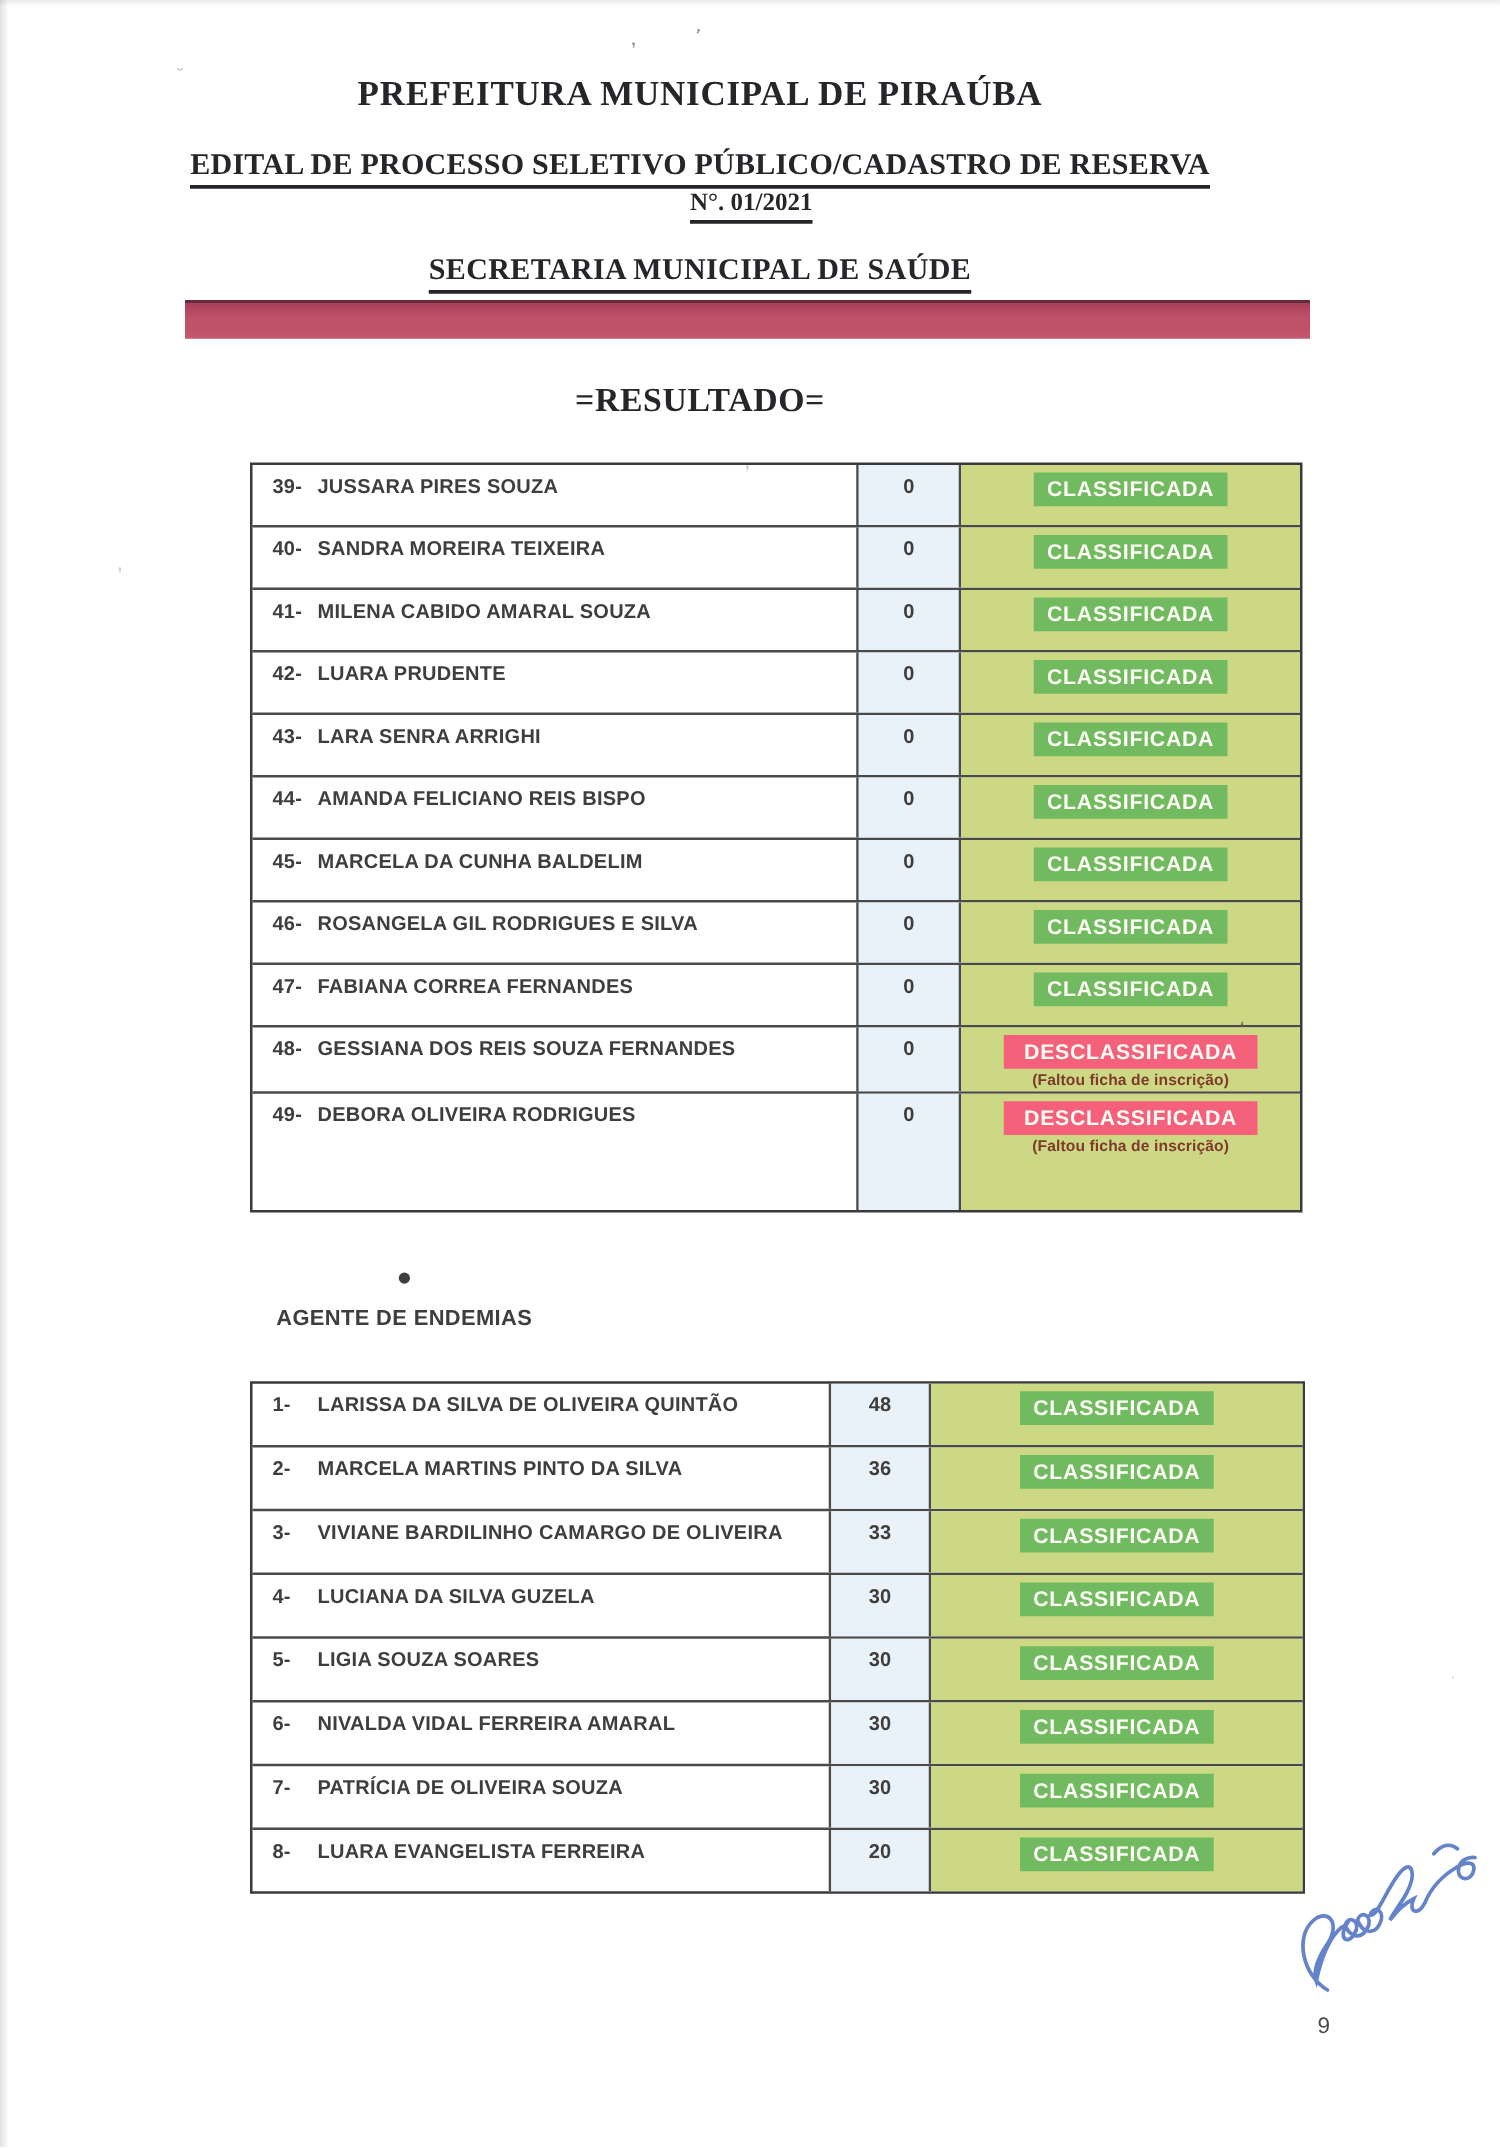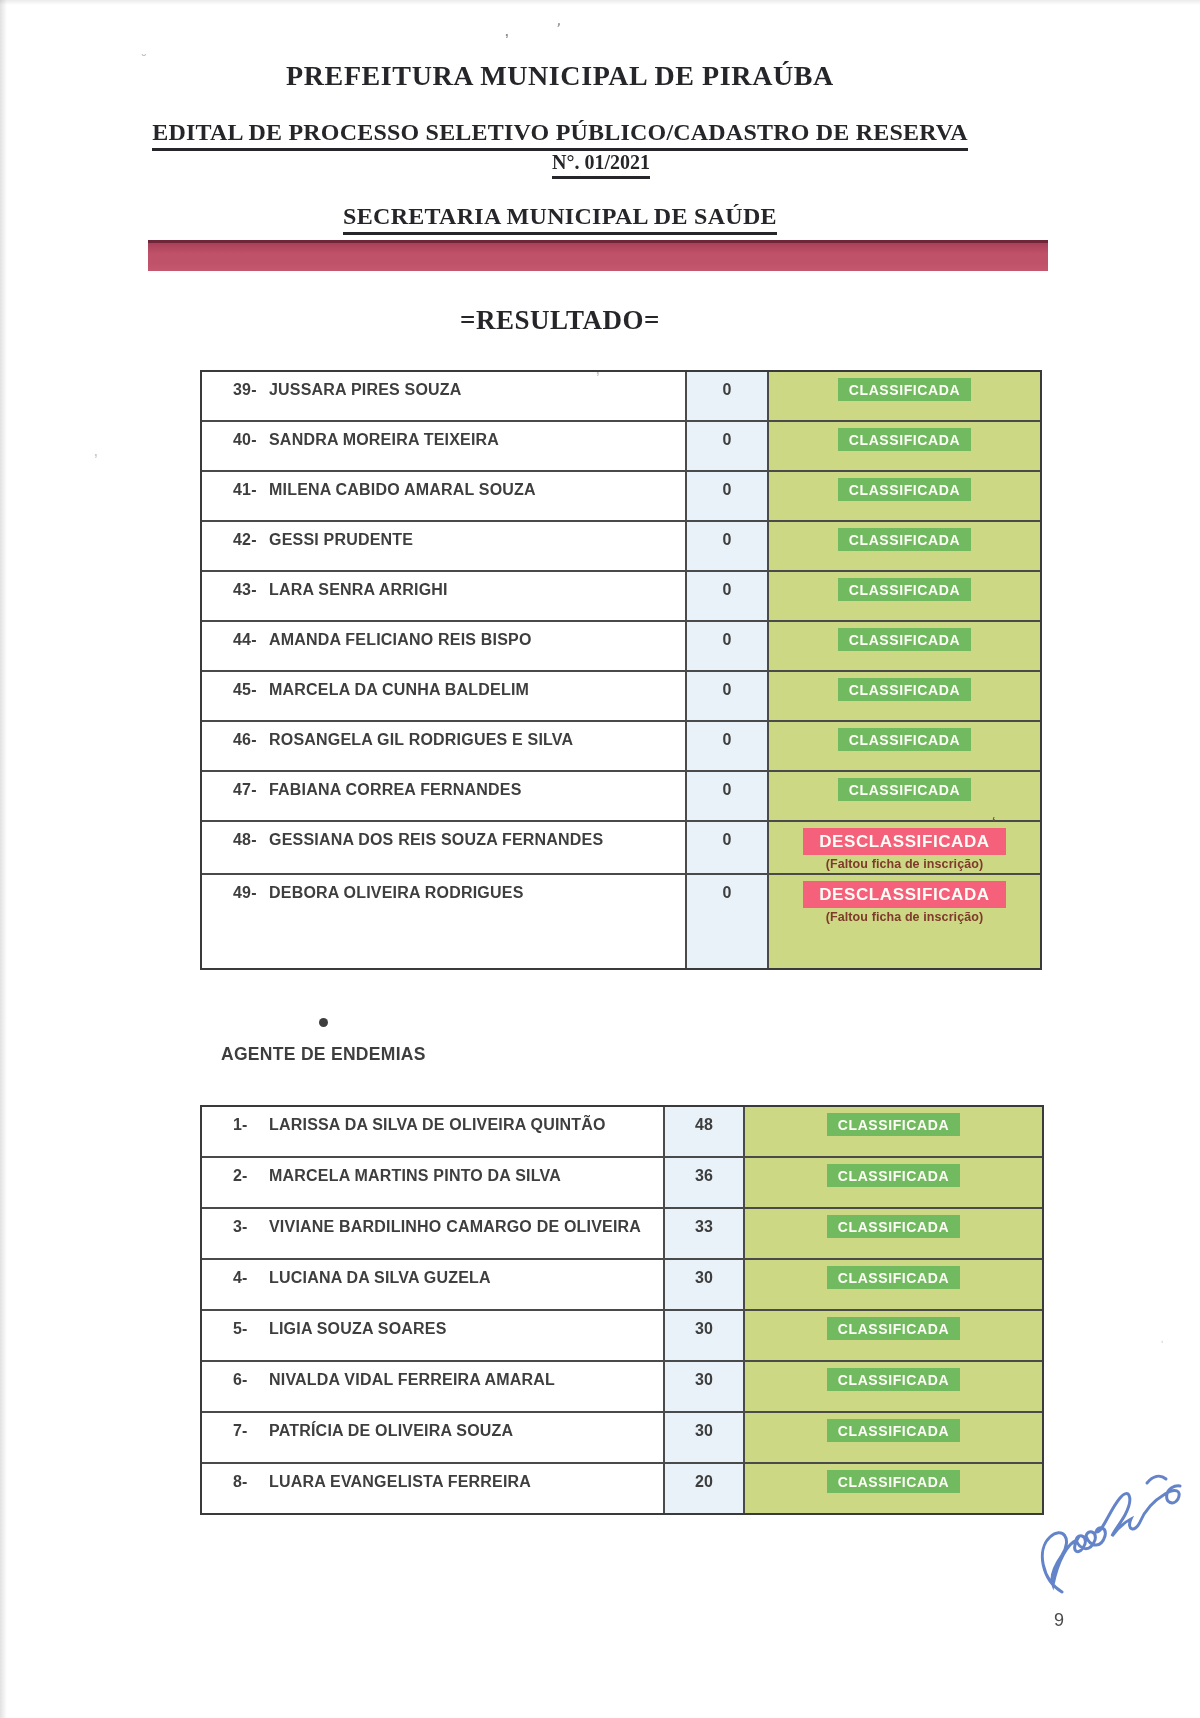--- a/index.html
+++ b/index.html
@@ -38,36 +38,36 @@
   .result-heading{position:absolute;left:0;top:305px;width:1120px;text-align:center;
     font-family:"Liberation Serif",serif;font-weight:bold;font-size:27px;color:var(--serif-ink);letter-spacing:.5px;}
 
   
   .tbl{position:absolute;border:2px solid #3a3a3a;background:#fff;}
   .t1{left:200px;top:370px;width:838px;}
   .t2{left:200px;top:1105px;width:840px;}
   .row{display:flex;align-items:stretch;}
   .row + .row{border-top:2px solid var(--border-dark);}
   .cell{box-sizing:border-box;}
-  .c1{padding:9px 6px 4px 31px;color:var(--ink);font-weight:bold;font-size:16px;
+  .c1{padding:9px 6px 4px 16px;color:var(--ink);font-weight:bold;font-size:16px;
       letter-spacing:.2px;border-right:2px solid var(--border-dark);}
   .t1 .c1{width:485px;}
   .t2 .c1{width:463px;}
   .num{display:inline-block;width:36px;}
   .c2{width:82px;background:var(--total-blue);border-right:2px solid var(--border-dark);
       text-align:center;padding-top:9px;color:var(--ink);font-weight:bold;font-size:16px;}
   .t2 .c2{width:80px;}
   .c3{flex:1;background:var(--status-green);text-align:center;padding-top:6px;}
   .t1 .row{min-height:48px;}
   .t1 .row:nth-child(10){min-height:51px;}
   .t1 .row:nth-child(11){min-height:93px;}
   .t2 .row{min-height:49px;}
 
   .badge{display:inline-block;background:var(--badge-green);color:#fdfdf6;
-    font-weight:bold;font-size:14px;letter-spacing:.6px;padding:4px 11px 3px;line-height:1.15;}
+    font-weight:bold;font-size:17px;letter-spacing:.6px;padding:4px 11px 3px;line-height:1.15;}
   .badge.bad{background:var(--badge-pink);font-size:17px;padding:4px 16px 3px;}
   .note{font-size:12.5px;font-weight:bold;color:var(--note-brown);margin-top:2px;letter-spacing:.1px;}
 
   
   .thead{display:flex;border-bottom:2px solid var(--border-dark);}
   .thead .hc{box-sizing:border-box;background:var(--header-peach);min-height:50px;
     text-align:center;padding-top:11px;font-weight:bold;font-size:16px;color:#4c4742;letter-spacing:.4px;}
   .thead .h1{width:463px;border-right:2px solid var(--border-dark);}
   .thead .h2{width:80px;background:var(--header-total-blue);border-right:2px solid var(--border-dark);}
   .thead .h3{flex:1;}
@@ -114,21 +114,21 @@
         <div class="cell c1"><span class="num">40-</span><span class="nm">SANDRA MOREIRA TEIXEIRA</span></div>
         <div class="cell c2">0</div>
         <div class="cell c3"><span class="badge">CLASSIFICADA</span></div>
       </div>
       <div class="row">
         <div class="cell c1"><span class="num">41-</span><span class="nm">MILENA CABIDO AMARAL SOUZA</span></div>
         <div class="cell c2">0</div>
         <div class="cell c3"><span class="badge">CLASSIFICADA</span></div>
       </div>
       <div class="row">
-        <div class="cell c1"><span class="num">42-</span><span class="nm">GESSI PRUDENTE</span></div>
+        <div class="cell c1"><span class="num">42-</span><span class="nm">LUARA PRUDENTE</span></div>
         <div class="cell c2">0</div>
         <div class="cell c3"><span class="badge">CLASSIFICADA</span></div>
       </div>
       <div class="row">
         <div class="cell c1"><span class="num">43-</span><span class="nm">LARA SENRA ARRIGHI</span></div>
         <div class="cell c2">0</div>
         <div class="cell c3"><span class="badge">CLASSIFICADA</span></div>
       </div>
       <div class="row">
         <div class="cell c1"><span class="num">44-</span><span class="nm">AMANDA FELICIANO REIS BISPO</span></div>

